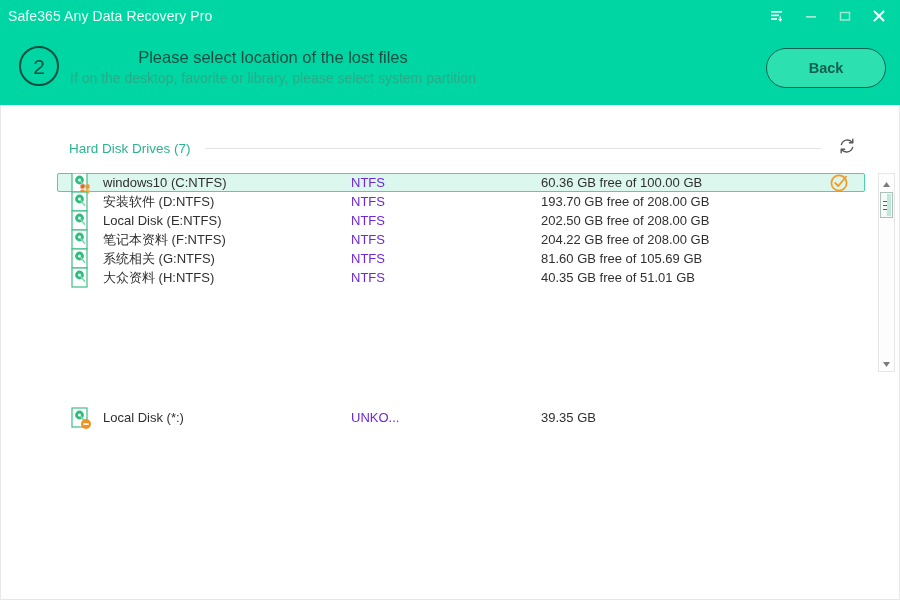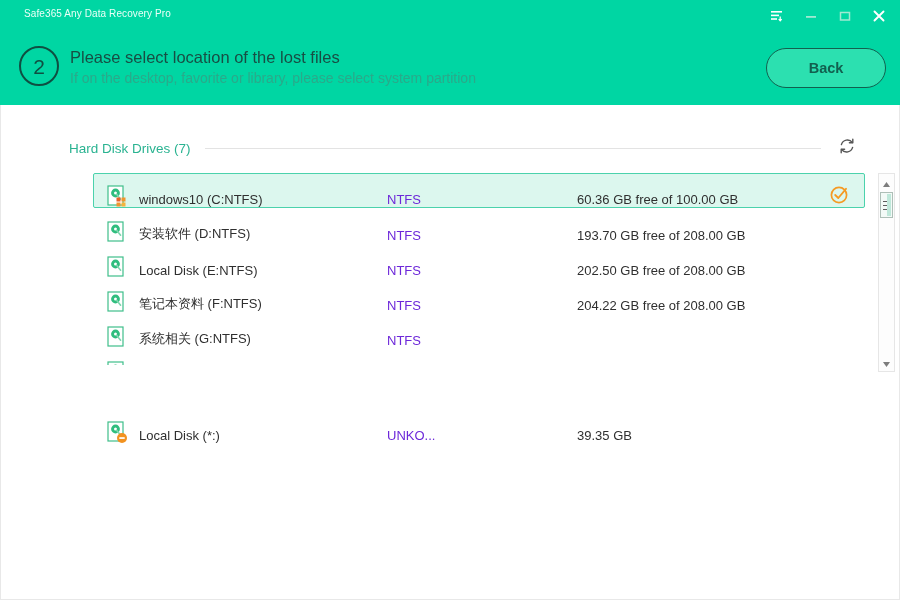--- a/index.html
+++ b/index.html
@@ -35,23 +35,23 @@
   }
 
   .titlebar {
     position: absolute;
     left: 0; top: 0;
     width: 900px;
     height: 32px;
   }
   .app-title {
     position: absolute;
-    left: 24px;
+    left: 8px;
     top: 8px;
-    font-size: 10px;
+    font-size: 14px;
     color: #eafff7;
     letter-spacing: .1px;
     white-space: nowrap;
   }
   .winbtns {
     position: absolute;
     right: 4px;
     top: 0;
     height: 32px;
     display: flex;
@@ -81,20 +81,21 @@
     align-items: center;
     justify-content: center;
     color: #0f4f42;
     font-size: 21px;
     line-height: 1;
   }
   .step-texts {
     position: absolute;
     left: 70px;
     top: 47px;
+    text-align: center;
   }
   .step-title {
     font-size: 16.5px;
     color: #174e44;
     line-height: 20px;
     white-space: nowrap;
   }
   .step-sub {
     margin-top: 3px;
     font-size: 14px;
@@ -183,27 +184,26 @@
   .drive-list {
     position: absolute;
     left: 56px;
     top: 68px;
     width: 808px;
     height: 192px;
     overflow: hidden;
   }
   .drive-row {
     position: relative;
-    height: 35px;
-    display: flex;
-    align-items: flex-end;
+    height: 19px;
+    display: flex;
+    align-items: center;
     box-sizing: border-box;
     padding-left: 14px;
     cursor: pointer;
-    margin-left: 36px;
   }
   .drive-row.selected {
     background: #dcf7ee;
     border: 1px solid #4bd2ac;
     border-radius: 2px;
     padding-left: 13px;
   }
   .drive-icon {
     width: 20px;
     height: 22px;
@@ -440,20 +440,21 @@
         </div>
         <div class="drive-row">
           <span class="drive-icon"><svg width="22" height="23" viewBox="0 0 22 23">
               <rect x="1" y="1" width="15" height="19" fill="#ffffff" stroke="#3fbf8a" stroke-width="1.2"></rect>
               <circle cx="8.5" cy="8" r="4.4" fill="#2fbd7e"></circle>
               <circle cx="8.5" cy="8" r="1.5" fill="#ffffff"></circle>
               <path d="M9.6 9.3 L13.6 14.2" stroke="#7fd6ae" stroke-width="1.6" stroke-linecap="round"></path>
             </svg></span>
           <span class="drive-name">系统相关 (G:NTFS)</span>
           <span class="drive-fs">NTFS</span>
+          <span class="drive-cap">81.60 GB free of 105.69 GB</span>
           <span class="drive-check"></span>
         </div>
         <div class="drive-row">
           <span class="drive-icon"><svg width="22" height="23" viewBox="0 0 22 23">
               <rect x="1" y="1" width="15" height="19" fill="#ffffff" stroke="#3fbf8a" stroke-width="1.2"></rect>
               <circle cx="8.5" cy="8" r="4.4" fill="#2fbd7e"></circle>
               <circle cx="8.5" cy="8" r="1.5" fill="#ffffff"></circle>
               <path d="M9.6 9.3 L13.6 14.2" stroke="#7fd6ae" stroke-width="1.6" stroke-linecap="round"></path>
             </svg></span>
           <span class="drive-name">大众资料 (H:NTFS)</span>

